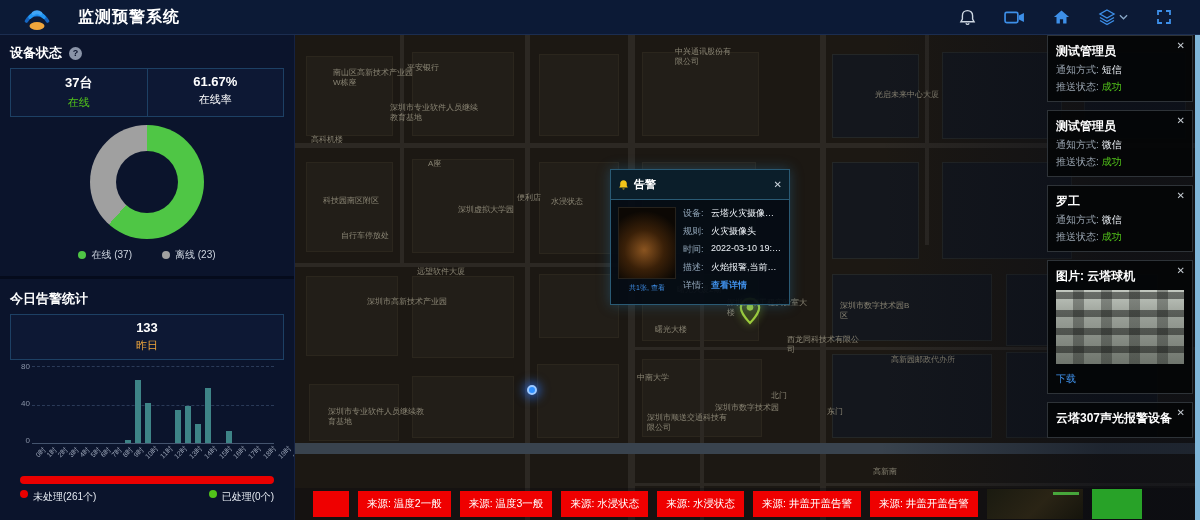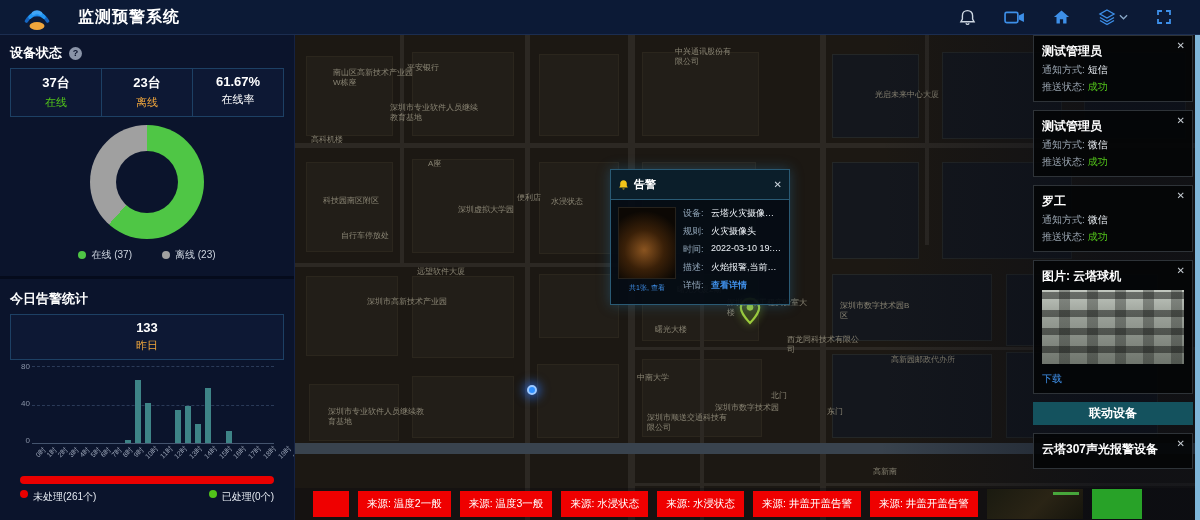--- a/index.html
+++ b/index.html
@@ -70,21 +70,21 @@
   .thumb-col{width:58px;flex:0 0 58px;}
   .thumb-img{width:58px;height:72px;border:1px solid #26221c;
     background:radial-gradient(circle at 45% 60%,#8a5420 0%,#3a2008 38%,#0c0804 75%),#080604;}
   .thumb-cap{font-size:7px;color:#3f8fe8;margin-top:4px;text-align:center;cursor:pointer;white-space:nowrap;}
   .fields{flex:1;min-width:0;}
   .frow{display:flex;margin-bottom:5px;}
   .flabel{color:#93a7ba;font-size:9px;flex:0 0 28px;}
   .fvalue{color:#eef3f8;font-size:9px;white-space:nowrap;overflow:hidden;text-overflow:ellipsis;}
   .fvalue.link{color:#3f8fe8;font-weight:bold;cursor:pointer;}
   
-  .right-col{position:absolute;top:35px;right:7px;width:160px;bottom:32px;display:flex;
+  .right-col{position:absolute;top:35px;right:7px;width:146px;bottom:32px;display:flex;
     flex-direction:column;gap:8px;overflow:hidden;z-index:20;}
   .note-card{background:rgba(3,4,6,0.88);border:1px solid #2e3338;padding:5px 8px 7px;position:relative;flex:0 0 auto;}
   .note-title{font-size:12px;font-weight:bold;margin:2px 0 3px;}
   .note-row{font-size:10px;margin:3px 0 0;}
   .nlabel{color:#9aa5b1;} .nvalue{color:#e8edf2;margin-left:3px;} .nvalue.green{color:#52c41a;}
   .card-close{position:absolute;top:4px;right:7px;font-size:10px;color:#c6ccd2;cursor:pointer;}
   .band{background:#14525e;color:#fff;font-size:12px;font-weight:bold;text-align:center;
     padding:3px 0;flex:0 0 auto;}
   .photo{height:74px;margin:5px 0 4px;background:
     repeating-linear-gradient(0deg,rgba(20,22,20,0) 0 11px,rgba(20,22,20,.5) 11px 18px),
@@ -155,24 +155,20 @@
 <div class="left-panel">
   <div class="section">
     <div class="sec-title">
       <span>设备状态</span>
       <span class="q-icon">?</span>
     </div>
     <div class="stat-grid">
       <div class="stat-cell">
         <div class="stat-value">37台</div>
         <div class="stat-label c-green">在线</div>
-      </div>
-      <div class="stat-cell">
-        <div class="stat-value">23台</div>
-        <div class="stat-label c-orange">离线</div>
       </div>
       <div class="stat-cell">
         <div class="stat-value">61.67%</div>
         <div class="stat-label c-white">在线率</div>
       </div>
     </div>
     <div class="donut-wrap">
       <div class="donut" style="background: conic-gradient(rgb(79, 198, 69) 0deg, rgb(79, 198, 69) 61.6667%, rgb(160, 160, 160) 61.6667%, rgb(160, 160, 160) 100%);"></div>
     </div>
     <div class="legend">
@@ -452,21 +448,20 @@
         <div class="note-row"><span class="nlabel">通知方式:</span><span class="nvalue">微信</span></div>
         <div class="note-row"><span class="nlabel">推送状态:</span><span class="nvalue green">成功</span></div>
       </div>
     </div>
   <div class="note-card">
     <div class="note-title">图片: 云塔球机</div>
     <span class="card-close">✕</span>
     <div class="photo"></div>
     <span class="download">下载</span>
   </div>
-  <div class="band">联动设备</div>
   <div id="device-list" style="display:flex;flex-direction:column;gap:8px;">
       <div class="note-card">
         <div class="note-title">云塔307声光报警设备</div>
         <span class="card-close">✕</span>
       </div>
     </div>
 </div>
 <div class="scrollbar"></div>
 
 <div class="bottom-bar">

